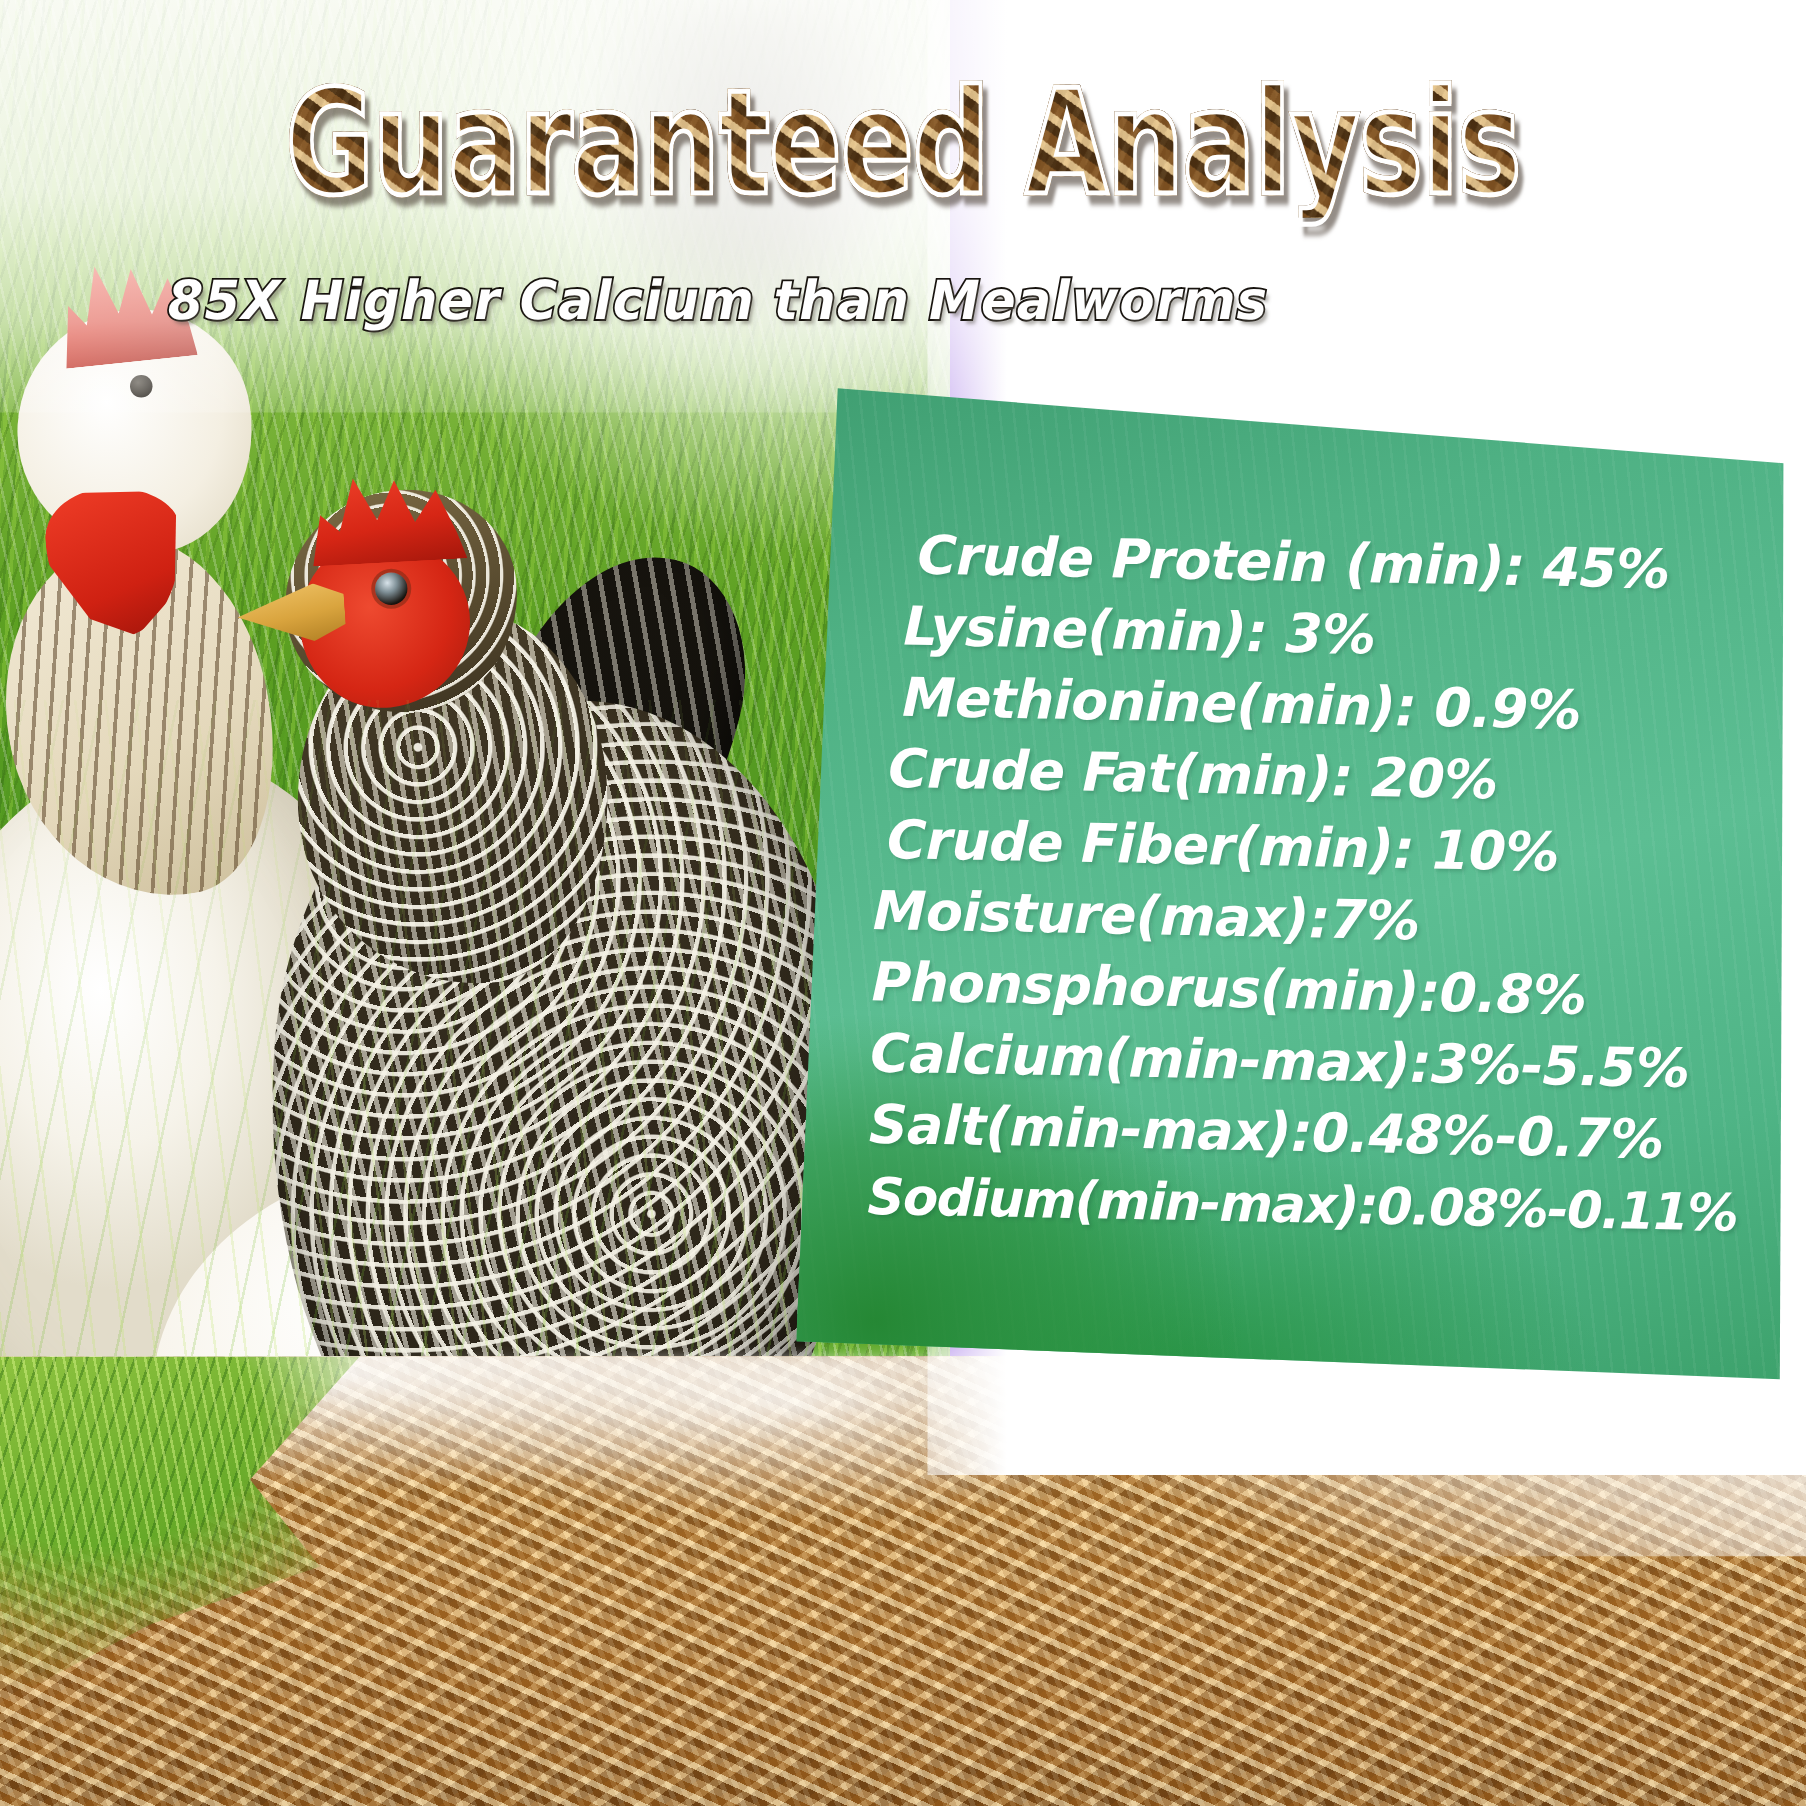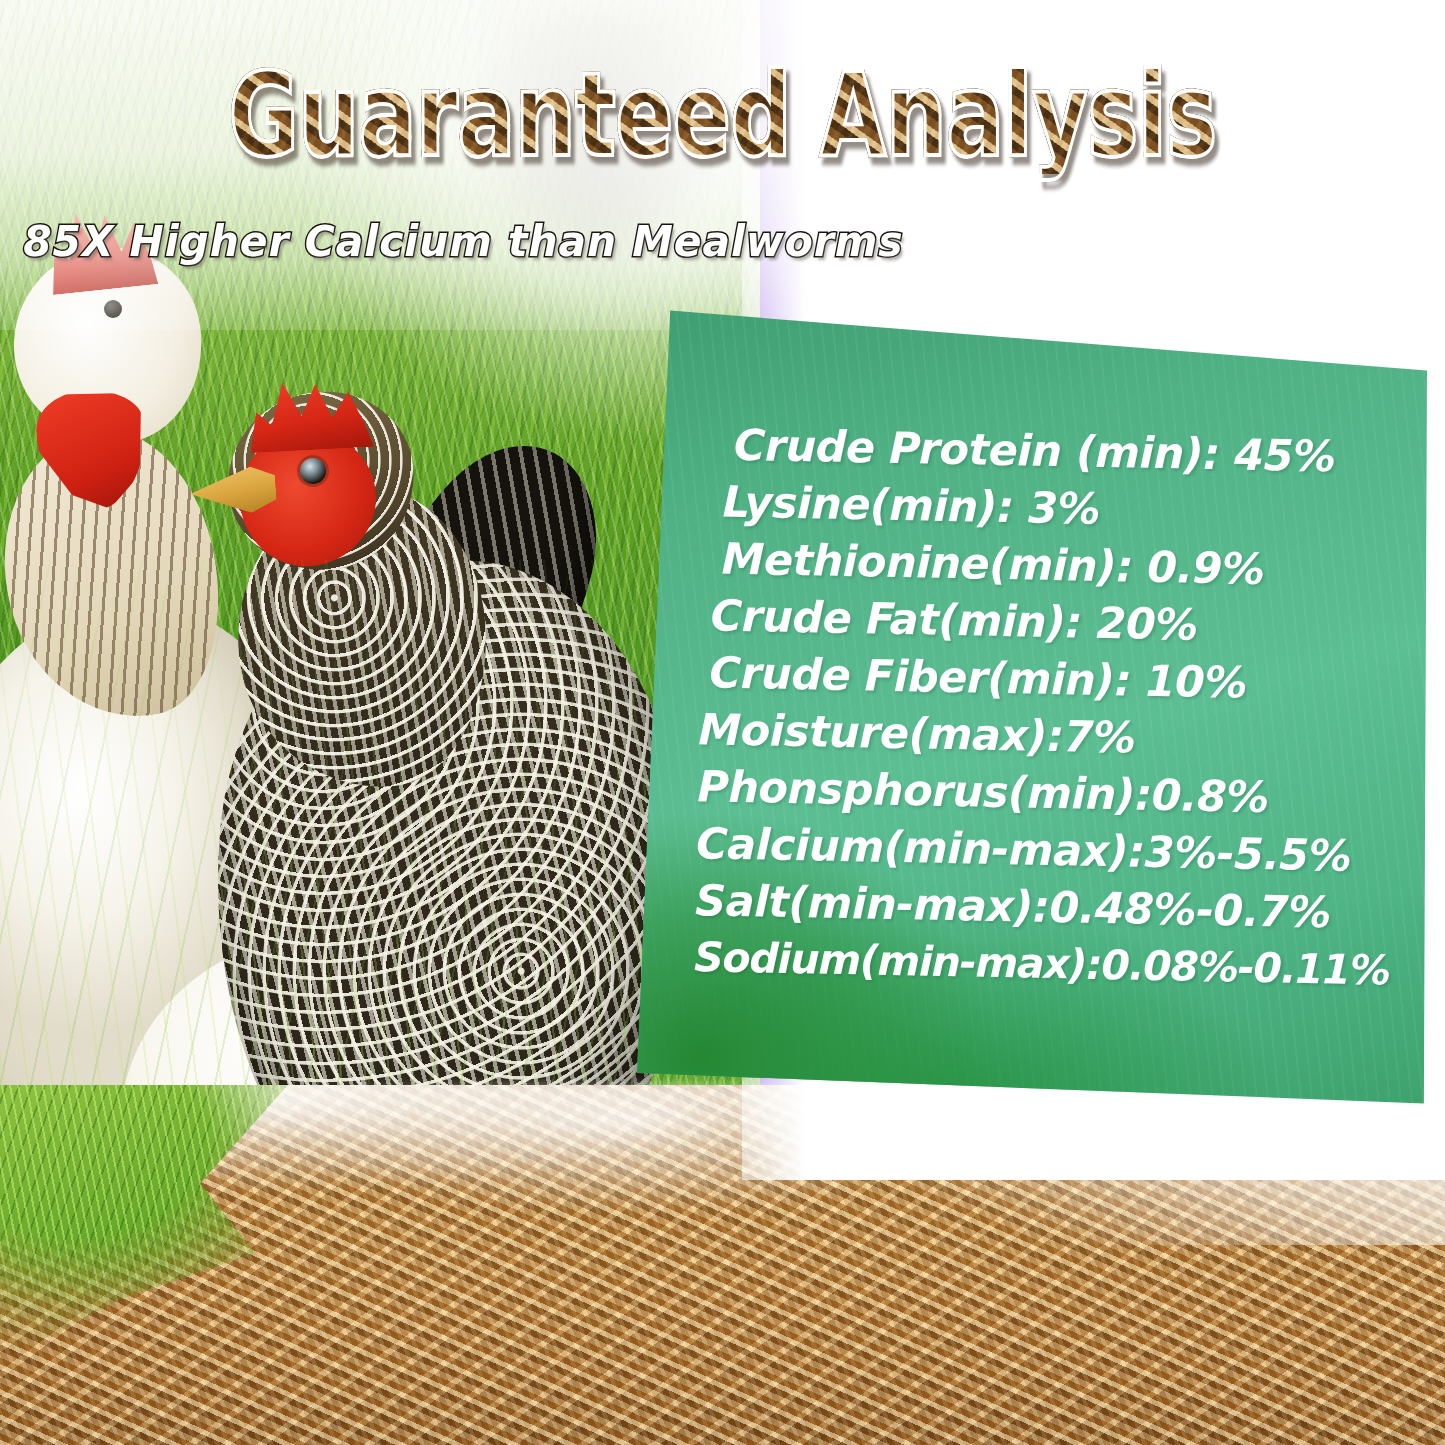--- a/index.html
+++ b/index.html
@@ -270,21 +270,21 @@
     color: transparent;
     -webkit-text-stroke: 4px #ffffff;
     paint-order: stroke fill;
     filter: drop-shadow(5px 7px 2px rgba(60,48,36,.55));
   }
 
   #subtitle-wrap {
     position: absolute;
     left: 0; top: 216px;
     width: 1148px;
-    text-align: left;
+    text-align: center;
     z-index: 40;
   }
   #poster-subtitle {
     display: inline-block;
     font-family: "DejaVu Sans", sans-serif;
     font-weight: 700;
     font-style: italic;
     font-size: 43px;
     letter-spacing: 1px;
     transform: scaleX(.95);

